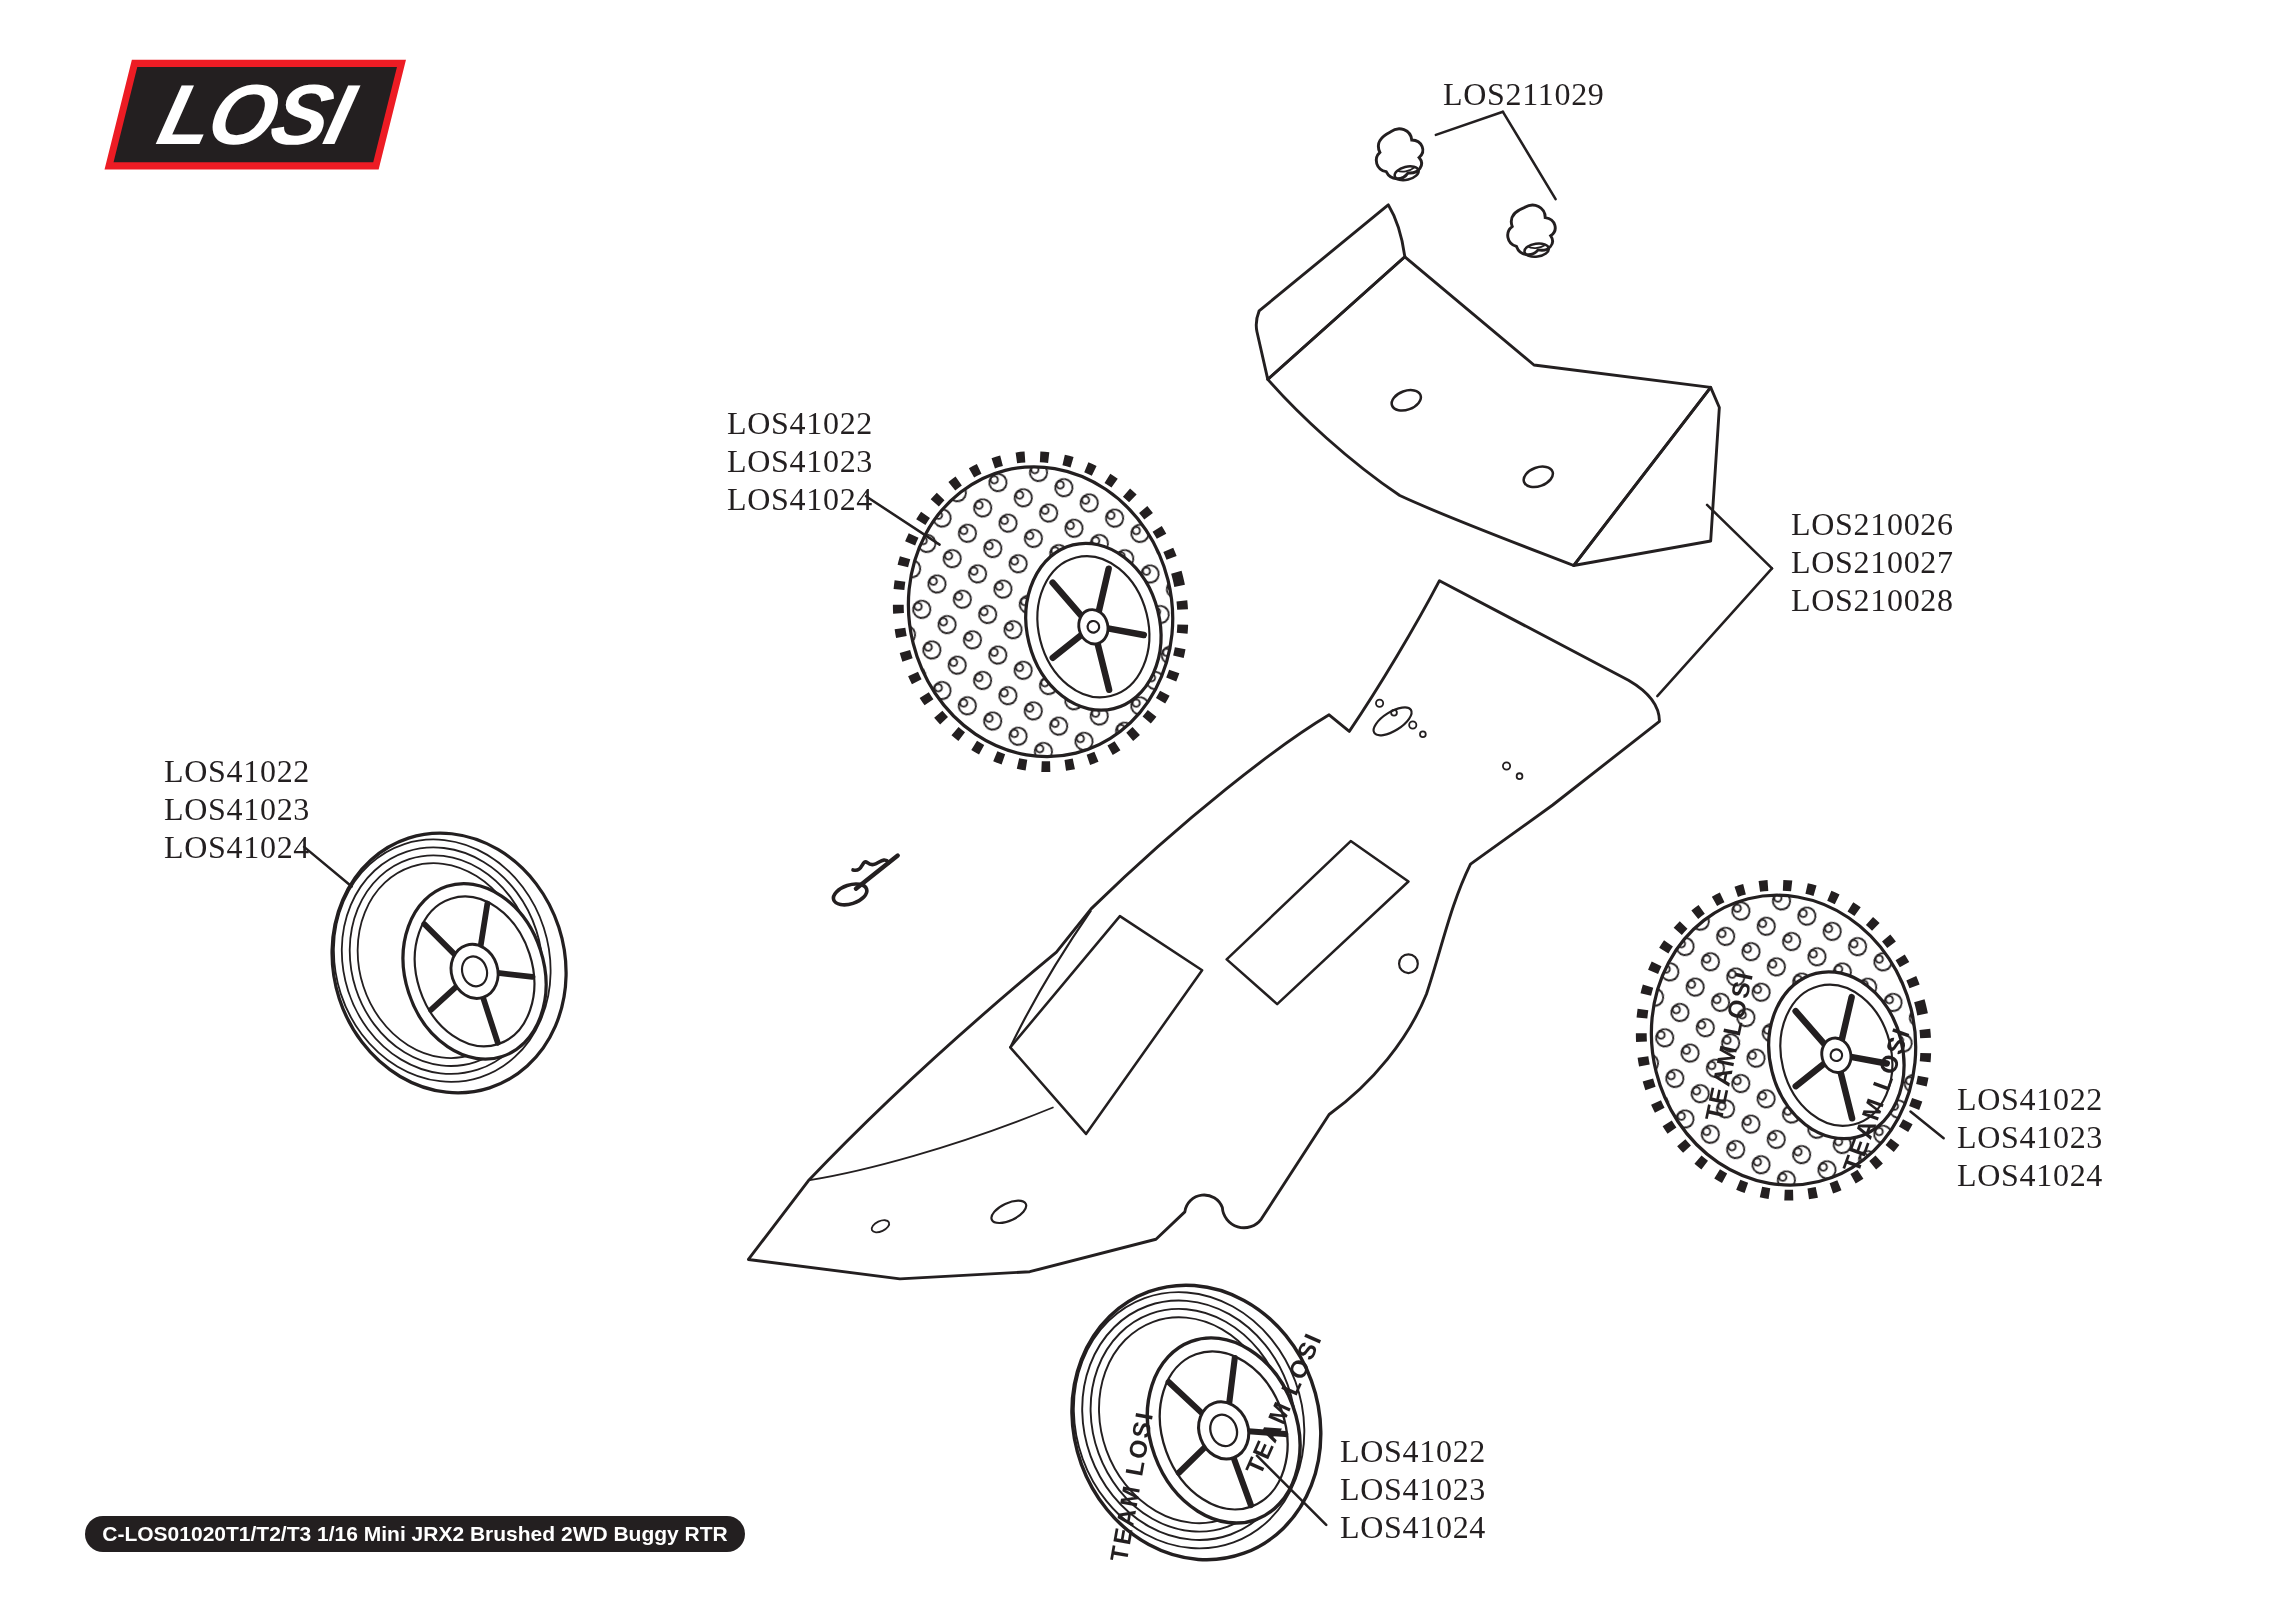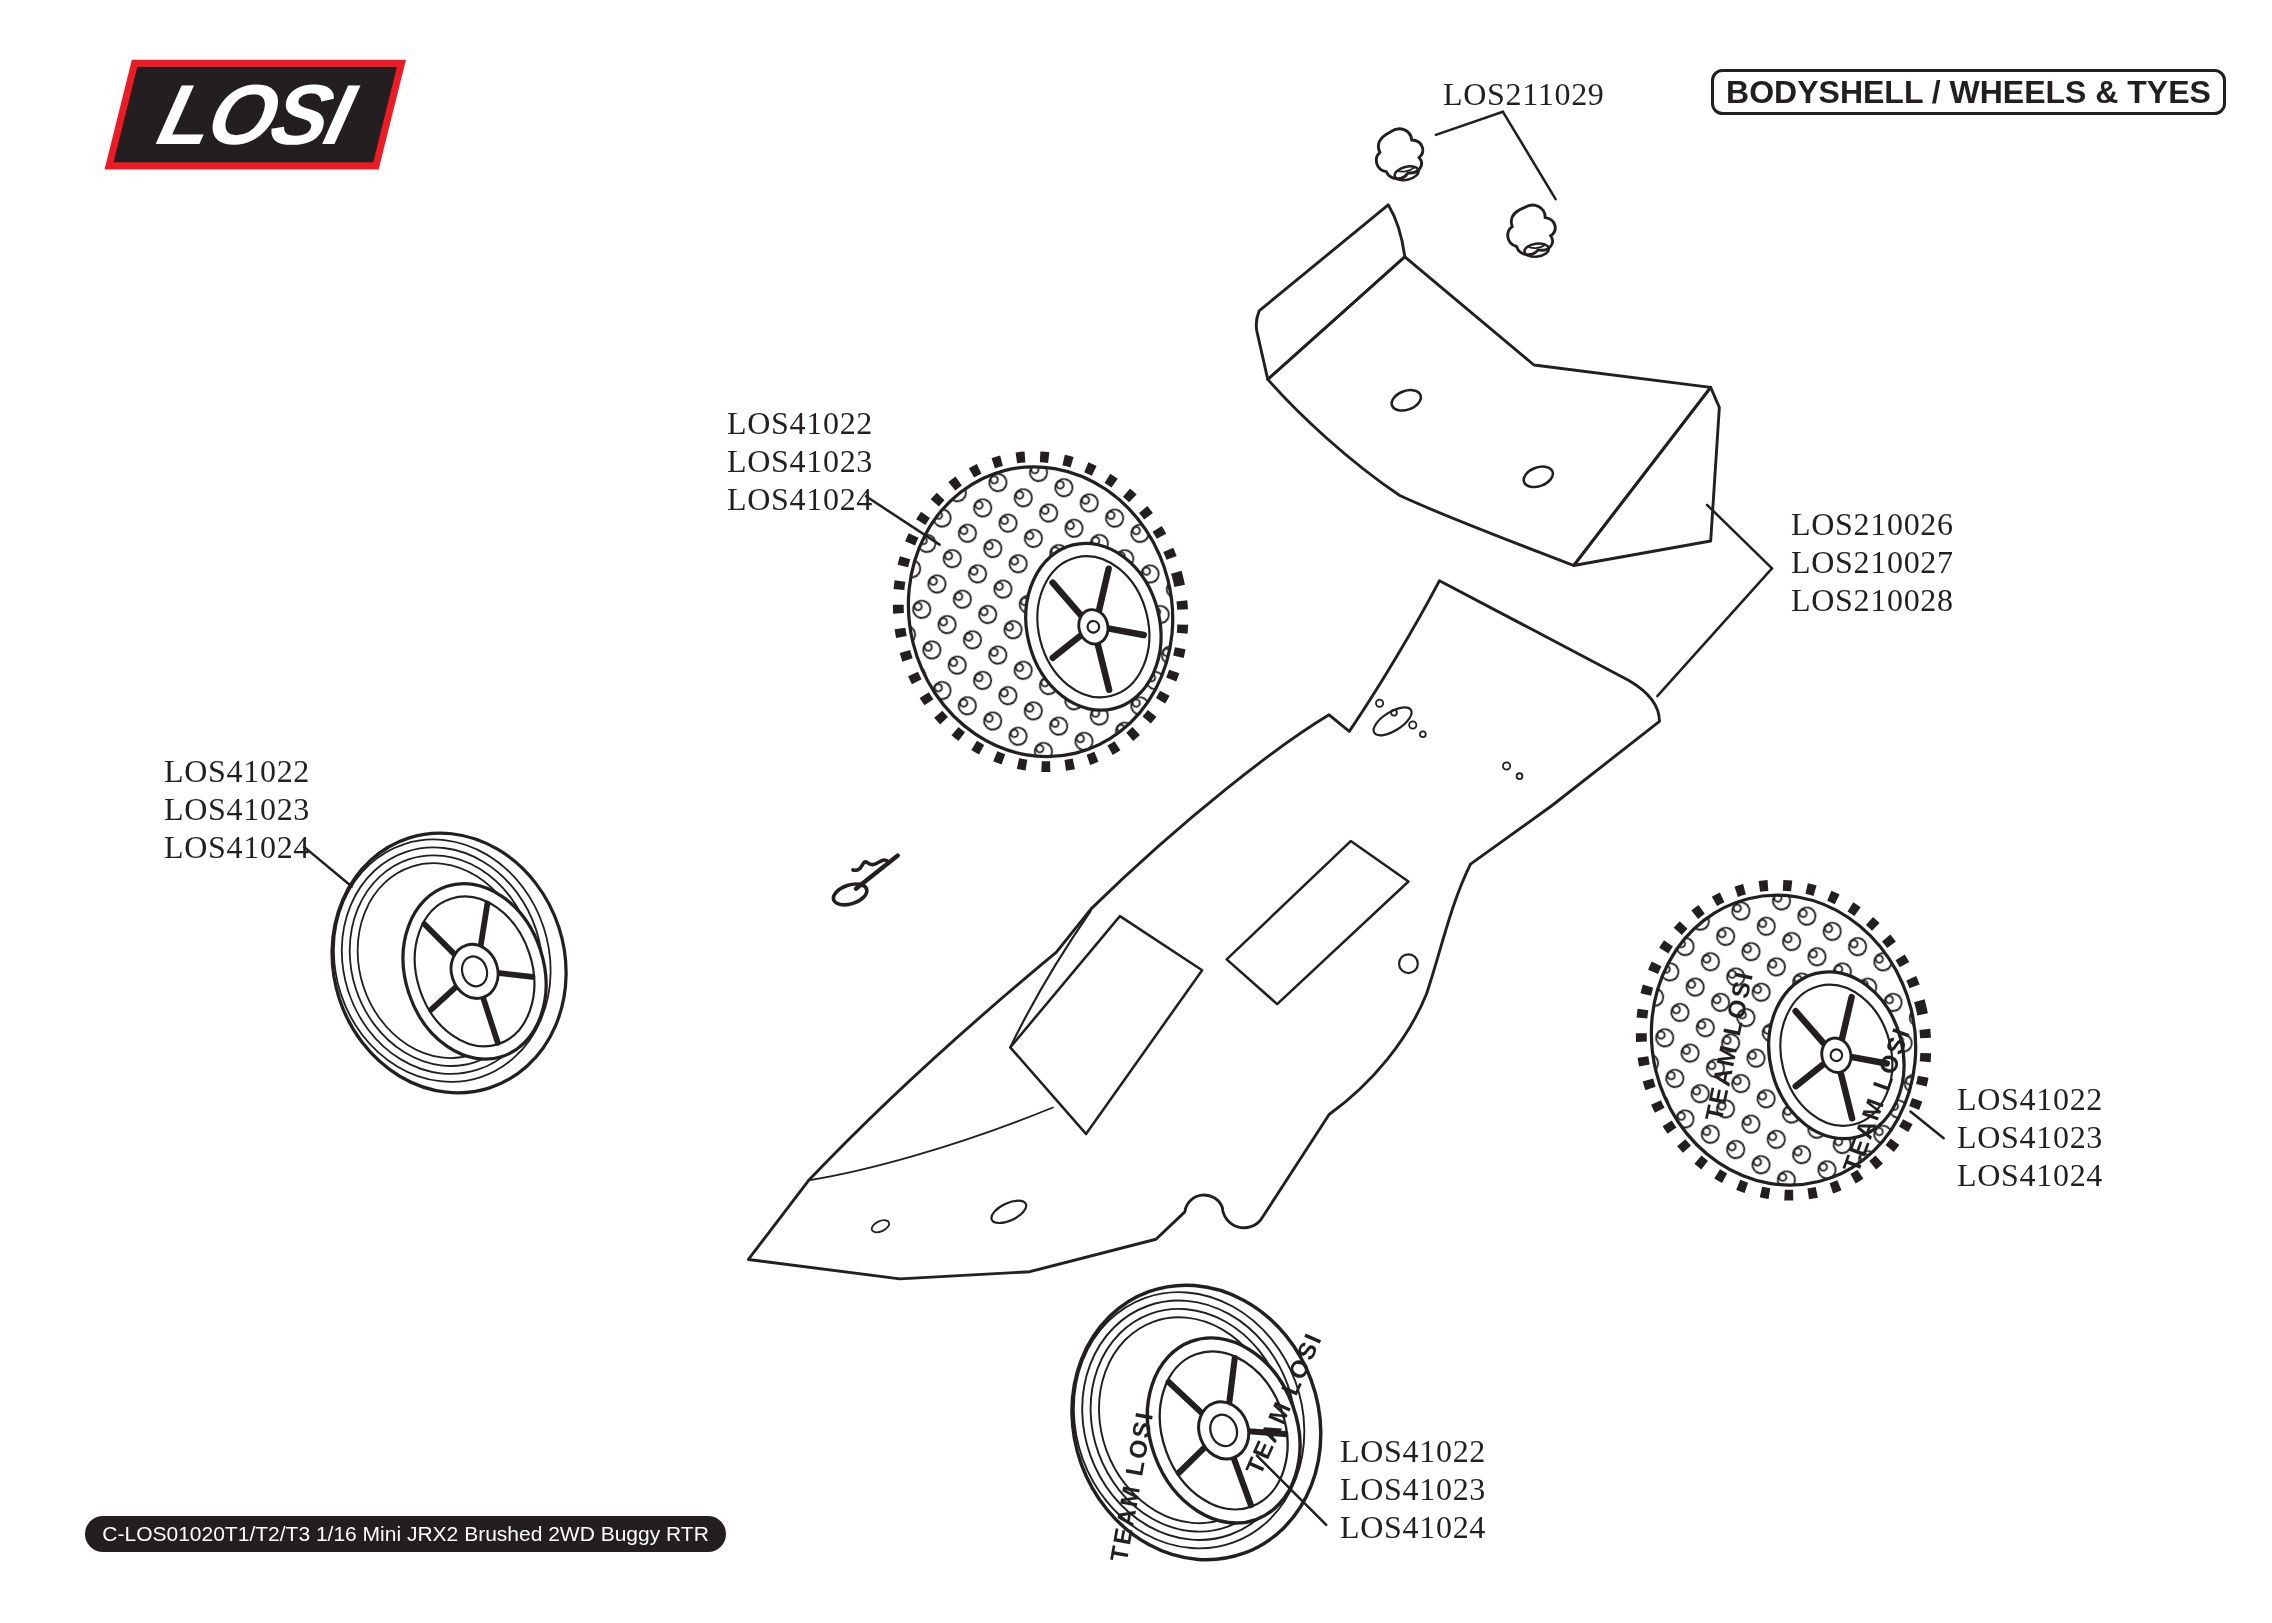--- a/index.html
+++ b/index.html
@@ -6,21 +6,21 @@
   .page{position:relative;width:2273px;height:1623px;background:#ffffff;overflow:hidden;
         font-family:"Liberation Sans",sans-serif;color:#231f20;}
   .diagram-svg{position:absolute;left:0;top:0;width:2273px;height:1623px;}
   .part-label{position:absolute;font-size:32px;line-height:38px;letter-spacing:0.7px;
               color:#231f20;white-space:nowrap;font-family:Liberation Serif, serif;}
   .title-box{position:absolute;left:1711px;top:69px;width:509px;height:40px;
              border:3.6px solid #231f20;border-radius:11.5px;display:flex;align-items:center;
              justify-content:center;font-size:32px;font-weight:bold;letter-spacing:0px;
              color:#231f20;background:#ffffff;}
   .footer-badge{position:absolute;left:85px;top:1516px;height:36px;border-radius:18px;
-                background:#231f20;color:#ffffff;font-size:21px;font-weight:normal;
+                background:#231f20;color:#ffffff;font-size:21px;font-weight:bold;
                 display:inline-flex;align-items:center;padding:0 17.3px;white-space:nowrap;}
 </style>
 </head>
 <body>
 
 <div class="page">
 
   <svg class="diagram-svg" viewBox="0 0 3150 2250">
     <defs>
       <pattern id="studs" x="0" y="0" width="58" height="58" patternUnits="userSpaceOnUse">
@@ -149,21 +149,20 @@
       <line x1="2083" y1="155" x2="2156" y2="276"></line>
       <line x1="2366" y1="700" x2="2456" y2="788"></line>
       <line x1="2456" y1="788" x2="2297" y2="965"></line>
       <line x1="1200" y1="688" x2="1302" y2="755"></line>
       <line x1="421" y1="1174" x2="487" y2="1229"></line>
       <line x1="2648" y1="1541" x2="2694" y2="1578"></line>
       <line x1="1742" y1="2018" x2="1838" y2="2114"></line>
     </g>
   </svg>
 
-  <div class="title-box">BODYSHELL / WHEELS &amp; TYES</div>
 
   <div class="part-label" style="left:1443px;top:75px;">
     <div>LOS211029</div>
   </div>
 
   <div class="part-label" style="left:1791px;top:505px;">
     <div>LOS210026</div>
     <div>LOS210027</div>
     <div>LOS210028</div>
   </div>

